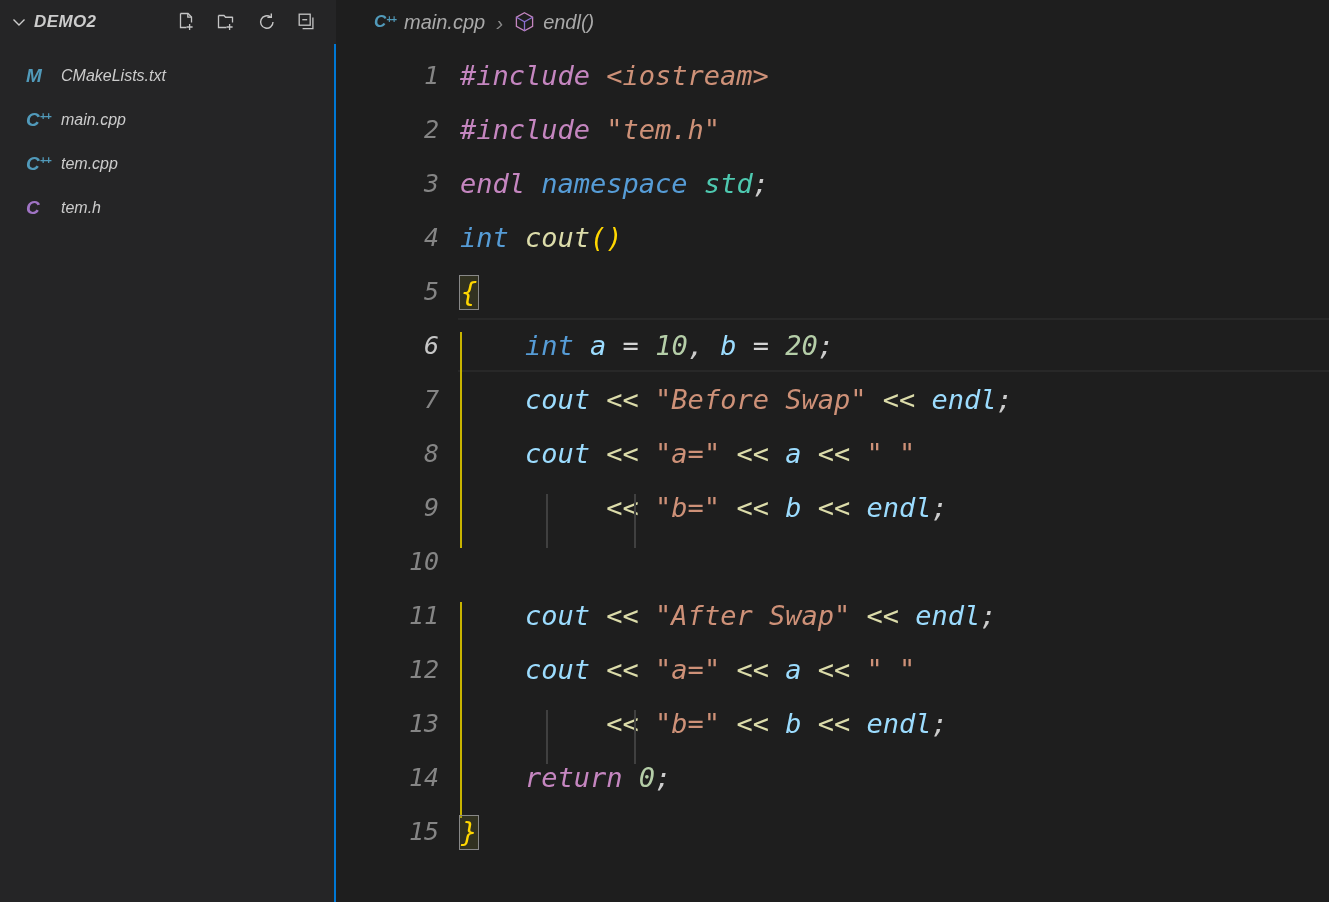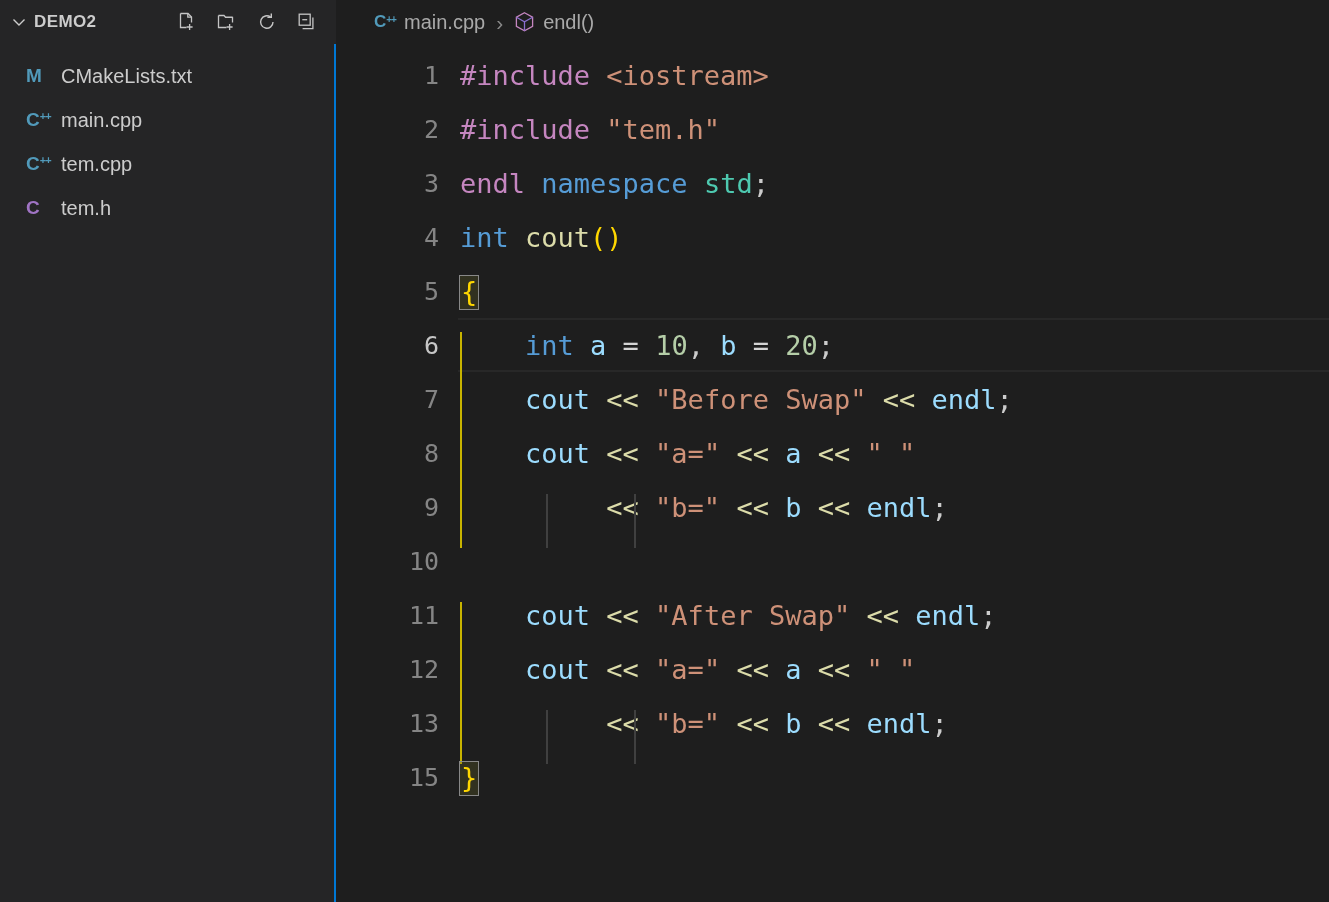--- a/index.html
+++ b/index.html
@@ -12,20 +12,21 @@
     background: #1e1e1e;
     font-family: "Liberation Sans", sans-serif;
   }
 
   #app {
     position: relative;
     width: 1329px;
     height: 902px;
     display: flex;
     background: #fca5a5;
+    font-style: italic;
   }
 
   
   .sidebar {
     position: relative;
     width: 336px;
     height: 902px;
     background: #252526;
     flex: 0 0 336px;
     display: flex;
@@ -122,21 +123,21 @@
   .file-icon .sup {
     font-size: 11px;
     font-weight: bold;
     letter-spacing: -1px;
     margin-left: 0px;
     position: relative;
     top: -4px;
   }
 
   .file-label {
-    font-size: 20px;
+    font-size: 16px;
     color: #cccccc;
     margin-left: 9px;
     white-space: nowrap;
     font-family: "Liberation Sans", sans-serif;
   }
 
   .ic-m   { color: #519aba; }
   .ic-cpp { color: #519aba; }
   .ic-h   { color: #a074c4; }
 
@@ -445,20 +446,24 @@
         <div class="code-line">
           <span class="gutter-num">12</span>
           <span class="line-code"><span class="guide active" style="left:6px;"></span>    <span class="t-var">cout</span> <span class="t-shift">&lt;&lt;</span> <span class="t-str">"a="</span> <span class="t-shift">&lt;&lt;</span> <span class="t-var">a</span> <span class="t-shift">&lt;&lt;</span> <span class="t-str">" "</span></span>
         </div>
 
         <div class="code-line">
           <span class="gutter-num">13</span>
           <span class="line-code"><span class="guide active" style="left:6px;"></span><span class="guide inactive" style="left:92px;"></span><span class="guide inactive" style="left:180px;"></span>         <span class="t-shift">&lt;&lt;</span> <span class="t-str">"b="</span> <span class="t-shift">&lt;&lt;</span> <span class="t-var">b</span> <span class="t-shift">&lt;&lt;</span> <span class="t-var">endl</span><span class="t-punct">;</span></span>
         </div>
 
+        <div class="code-line">
+          <span class="gutter-num">14</span>
+          <span class="line-code"><span class="guide active" style="left:6px;"></span>    <span class="t-ctl">return</span> <span class="t-num">0</span><span class="t-punct">;</span></span>
+        </div>
 
         <div class="code-line">
           <span class="gutter-num">15</span>
           <span class="line-code"><span class="t-brk1 bmatch">}</span></span>
         </div>
 
       </div>
     </div>
   </div>
 </div>

